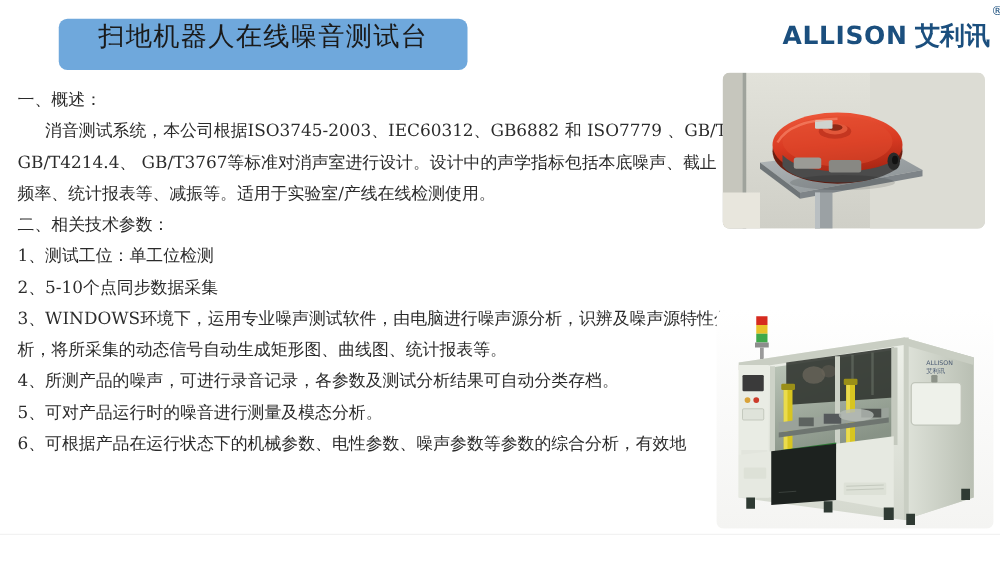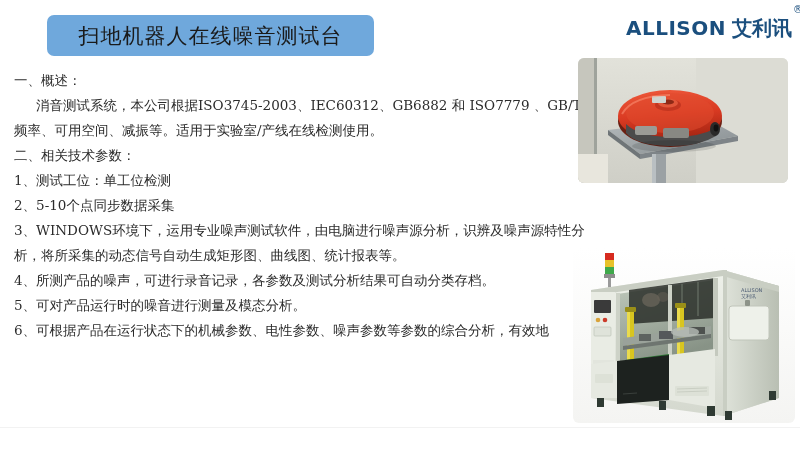--- a/index.html
+++ b/index.html
@@ -10,21 +10,21 @@
     overflow:hidden;
     position:relative;
   }
   .slide{position:relative;width:800px;height:450px;background:#fff;overflow:hidden;}
 
   
   .title-box{
     position:absolute;left:47px;top:15px;width:327px;height:41px;
     background:#6fa8dc;
     border-radius:7px;
-    display:flex;align-items:center;justify-content:center;
+    display:flex;align-items:flex-start;justify-content:center;
   }
   .title-text{
     font-family:"DejaVu Serif","Liberation Serif",serif;
     font-size:21px;color:#1a1a1a;letter-spacing:1px;white-space:nowrap;
   }
 
   
   .logo{
     position:absolute;right:8px;top:18px;
     display:flex;align-items:flex-end;
@@ -86,21 +86,22 @@
     <span class="logo-en">ALLISON</span>
     <span class="logo-cn">
       <span>艾利讯</span>
       <span class="logo-reg">®</span>
     </span>
   </div>
 
   <div class="body-text">
     <div class="line">一、概述：</div>
     <div class="line indent">消音测试系统，本公司根据ISO3745-2003、IEC60312、GB6882 和 ISO7779 、GB/T4214.1、</div>
-    <div class="line">频率、可用空间、减振等。适用于实验室/产线在线检测使用。</div>
+    <div class="line">GB/T4214.4、 GB/T3767等标准对消声室进行设计。设计中的声学指标包括本底噪声、截止</div>
+    <div class="line">频率、统计报表等、减振等。适用于实验室/产线在线检测使用。</div>
     <div class="line">二、相关技术参数：</div>
     <div class="line">1、测试工位：单工位检测</div>
     <div class="line">2、5-10个点同步数据采集</div>
     <div class="line">3、WINDOWS环境下，运用专业噪声测试软件，由电脑进行噪声源分析，识辨及噪声源特性分</div>
     <div class="line">析，将所采集的动态信号自动生成矩形图、曲线图、统计报表等。</div>
     <div class="line">4、所测产品的噪声，可进行录音记录，各参数及测试分析结果可自动分类存档。</div>
     <div class="line">5、可对产品运行时的噪音进行测量及模态分析。</div>
     <div class="line">6、可根据产品在运行状态下的机械参数、电性参数、噪声参数等参数的综合分析，有效地</div>
   </div>
 

